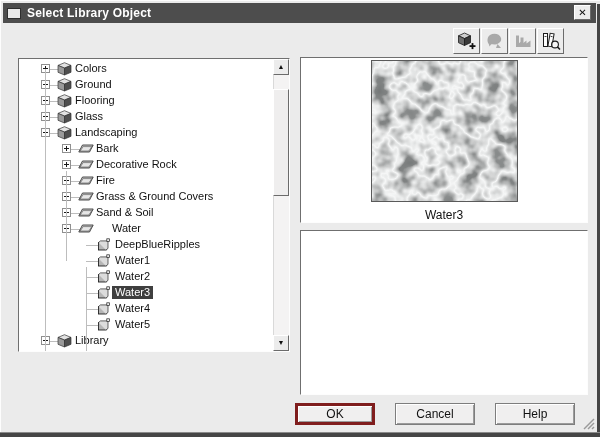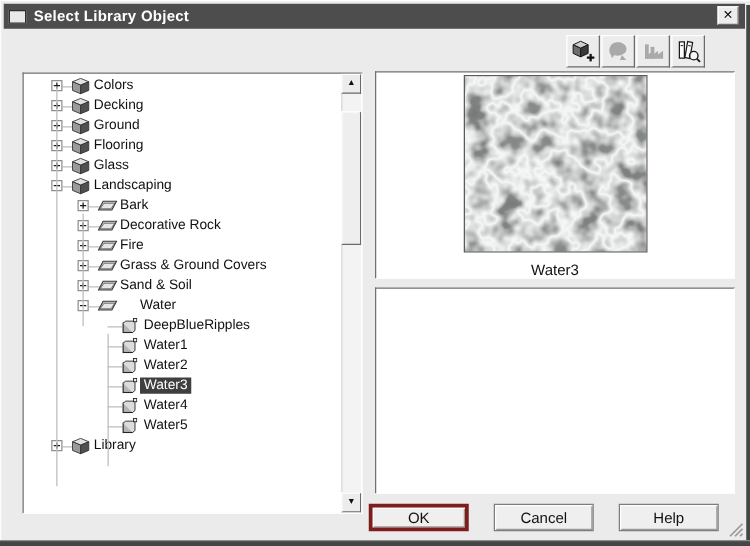--- a/index.html
+++ b/index.html
@@ -34,21 +34,21 @@
   .toolbar { position:absolute; top:28px; left:453px; display:flex; }
   .tb-btn {
     width:27px; height:26px; background:#ececec;
     border:1px solid; border-color:#ffffff #6b6b6b #6b6b6b #ffffff;
     display:flex; align-items:center; justify-content:center;
   }
   .tb-btn + .tb-btn { margin-left:1px; }
 
   
   .tree-panel {
-    position:absolute; left:18px; top:58px; width:272px; height:353px;
+    position:absolute; left:18px; top:58px; width:272px; height:294px;
     background:#ffffff; border:1px solid; border-color:#6f6f6f #fdfdfd #fdfdfd #6f6f6f;
     overflow:hidden;
   }
   .tree-rows { position:absolute; left:2px; top:2px; right:18px; bottom:0; overflow:hidden; }
   .tree-row { position:relative; height:16px; }
   .tree-row .stub { position:absolute; top:8px; height:1px; background:#bdbdbd; }
   .spine { position:absolute; width:1px; background:#bdbdbd; }
   .expand-box {
     position:absolute; top:3px; width:9px; height:9px; background:#ffffff;
     border:1px solid #8f8f8f; cursor:default;
@@ -156,30 +156,20 @@
   <div class="tree-rows" id="tree-rows">
       <div class="tree-row">
         <span class="stub" style="left: 24px; width: 14px;"></span>
         <span class="expand-box plus" style="left: 20px;"></span>
         <svg width="15" height="14" viewBox="0 0 15 14" class="tree-icon" style="left: 36px;">
     <polygon points="7.5,0.7 14,3.4 7.5,6.1 1,3.4" fill="#e2e2e2" stroke="#333" stroke-width="0.7"></polygon>
     <polygon points="1,3.4 7.5,6.1 7.5,13 1,10.3" fill="#9a9a9a" stroke="#333" stroke-width="0.7"></polygon>
     <polygon points="7.5,6.1 14,3.4 14,10.3 7.5,13" fill="#4f4f4f" stroke="#333" stroke-width="0.7"></polygon>
   </svg>
         <span class="tree-label" style="left: 51px;">Colors</span>
-      </div>
-      <div class="tree-row">
-        <span class="stub" style="left: 24px; width: 14px;"></span>
-        <span class="expand-box plus" style="left: 20px;"></span>
-        <svg width="15" height="14" viewBox="0 0 15 14" class="tree-icon" style="left: 36px;">
-    <polygon points="7.5,0.7 14,3.4 7.5,6.1 1,3.4" fill="#e2e2e2" stroke="#333" stroke-width="0.7"></polygon>
-    <polygon points="1,3.4 7.5,6.1 7.5,13 1,10.3" fill="#9a9a9a" stroke="#333" stroke-width="0.7"></polygon>
-    <polygon points="7.5,6.1 14,3.4 14,10.3 7.5,13" fill="#4f4f4f" stroke="#333" stroke-width="0.7"></polygon>
-  </svg>
-        <span class="tree-label" style="left: 51px;">Decking</span>
       </div>
       <div class="tree-row">
         <span class="stub" style="left: 24px; width: 14px;"></span>
         <span class="expand-box plus" style="left: 20px;"></span>
         <svg width="15" height="14" viewBox="0 0 15 14" class="tree-icon" style="left: 36px;">
     <polygon points="7.5,0.7 14,3.4 7.5,6.1 1,3.4" fill="#e2e2e2" stroke="#333" stroke-width="0.7"></polygon>
     <polygon points="1,3.4 7.5,6.1 7.5,13 1,10.3" fill="#9a9a9a" stroke="#333" stroke-width="0.7"></polygon>
     <polygon points="7.5,6.1 14,3.4 14,10.3 7.5,13" fill="#4f4f4f" stroke="#333" stroke-width="0.7"></polygon>
   </svg>
         <span class="tree-label" style="left: 51px;">Ground</span>

